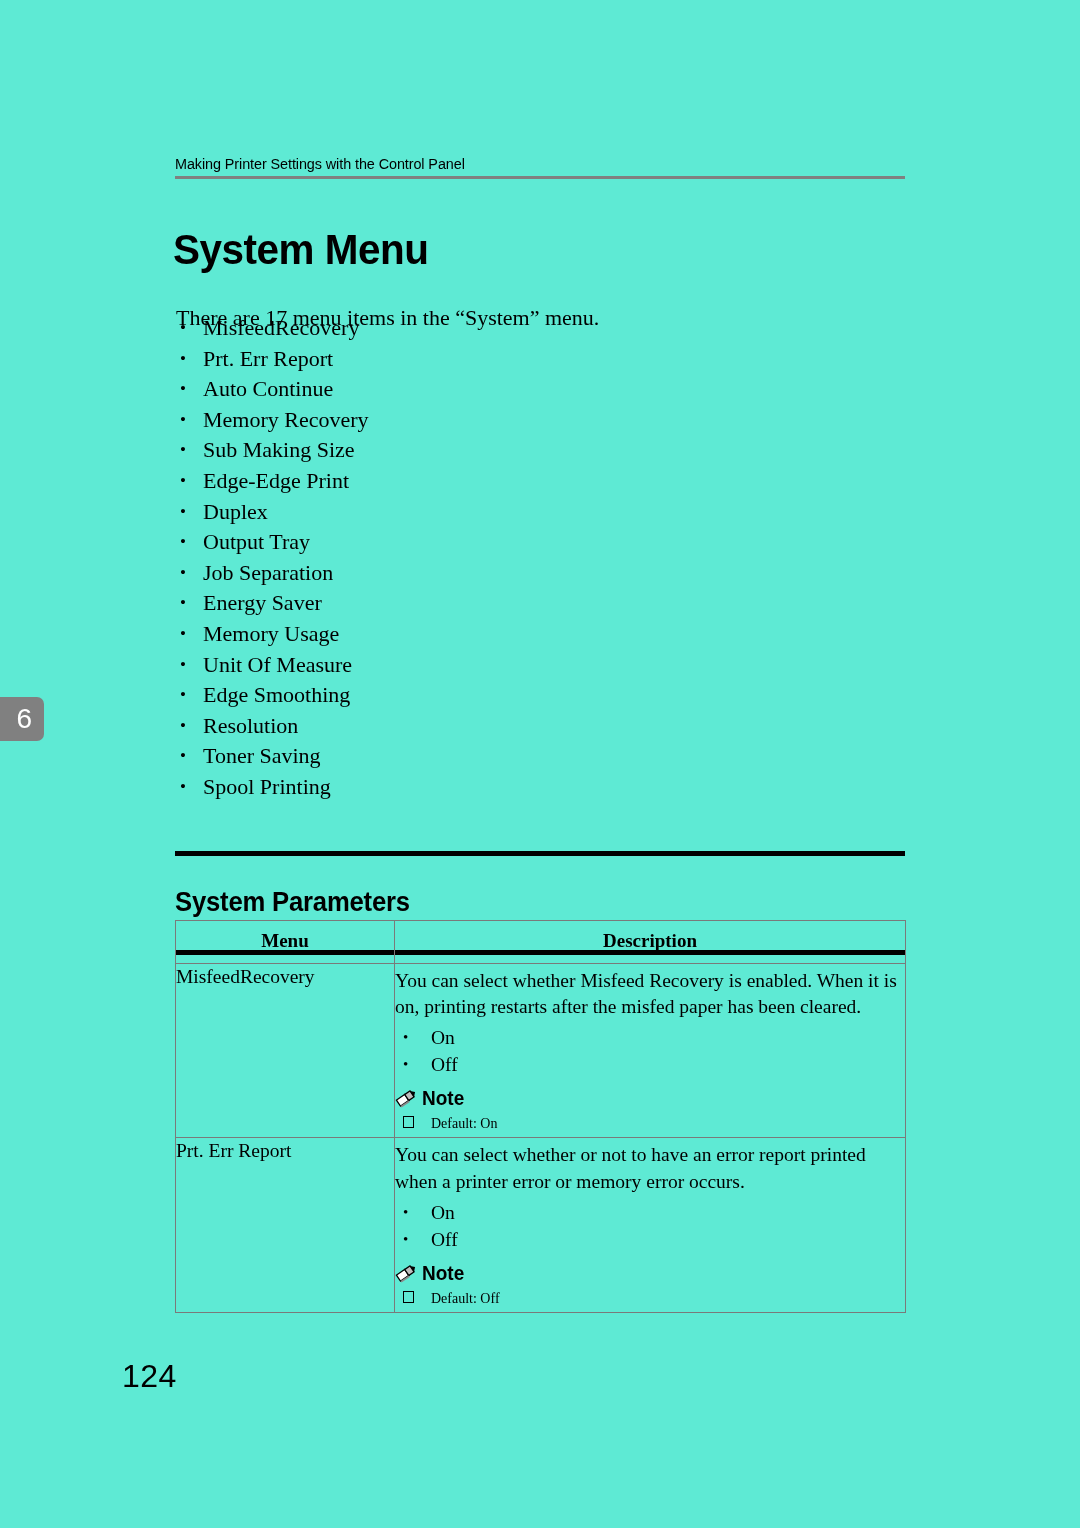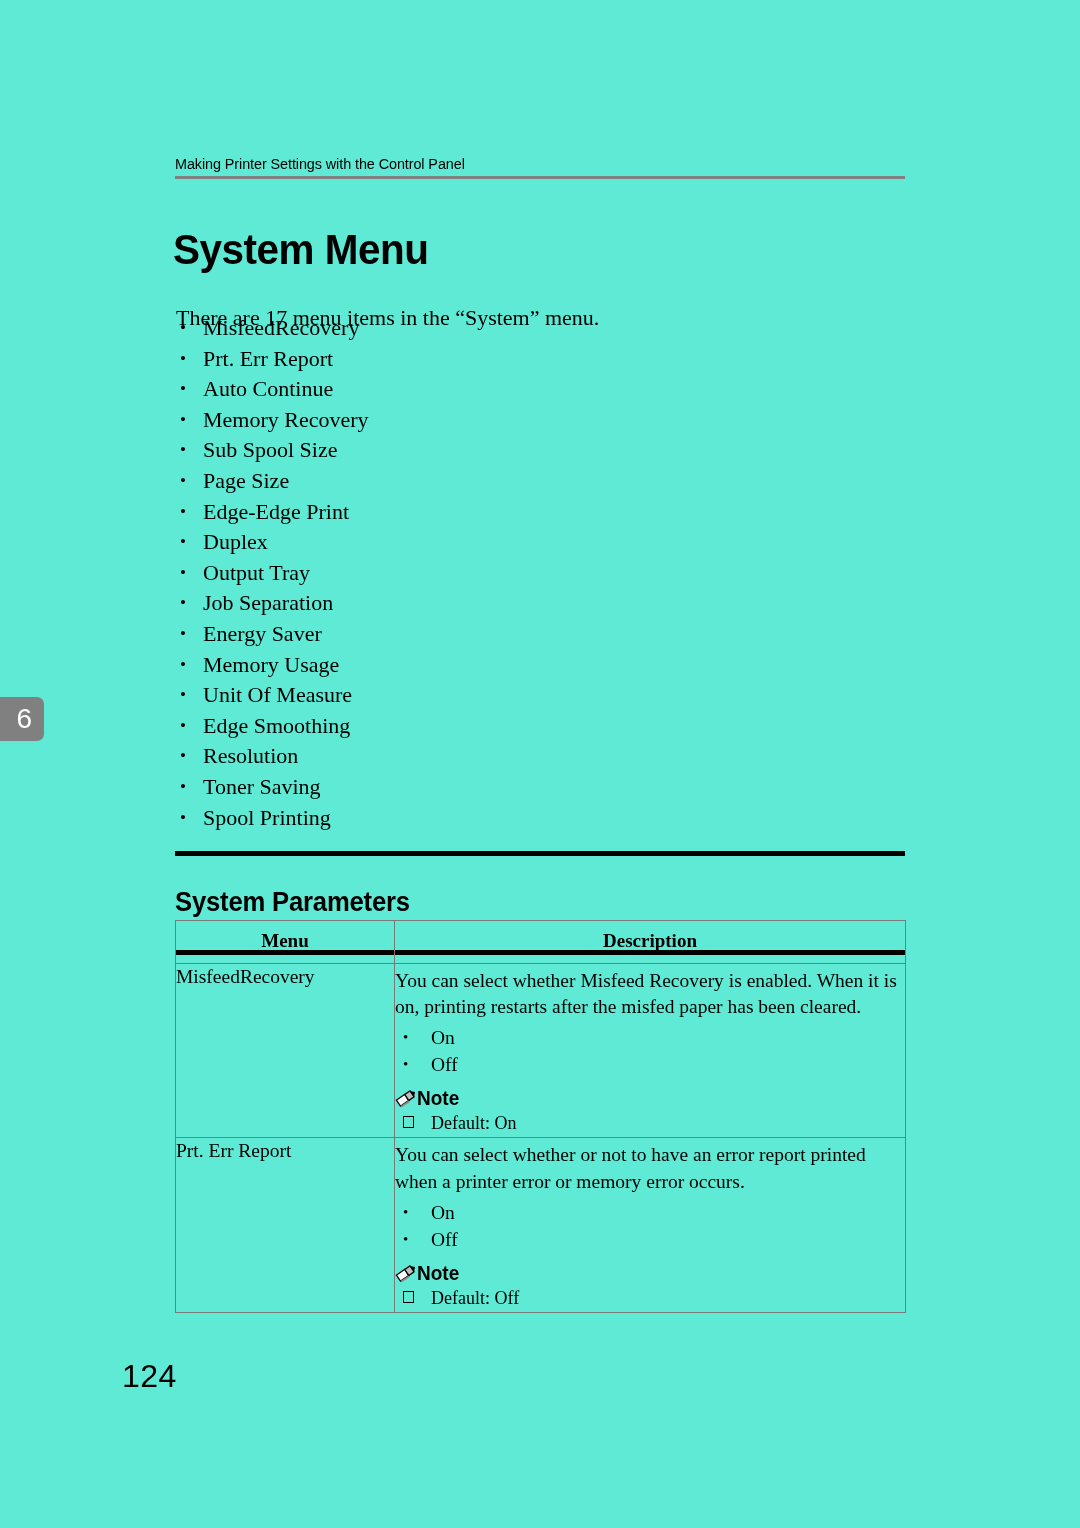--- a/index.html
+++ b/index.html
@@ -202,20 +202,21 @@
     line-height: 27px;
   }
 
   
   .note-block {
     margin-top: 10px;
   }
   .note-head {
     display: flex;
     align-items: center;
+    gap: 5px;
     margin-bottom: 2px;
   }
   .note-icon {
     width: 22px;
     height: 20px;
     display: inline-block;
     flex: 0 0 auto;
   }
   .note-label {
     font-family: "Liberation Sans", sans-serif;
@@ -227,21 +228,21 @@
   }
   .note-items {
     margin: 0;
     padding: 0;
     list-style: none;
   }
   .note-items li {
     position: relative;
     padding-left: 36px;
     line-height: 27px;
-    font-size: 18px;
+    font-size: 14px;
   }
   .note-sq {
     position: absolute;
     left: 8px;
     top: 6px;
     width: 11px;
     height: 12px;
     border: 1.6px solid #000;
     box-sizing: border-box;
   }
@@ -273,22 +274,21 @@
 
   <h1 class="chapter-title">System Menu</h1>
 
   <p class="intro-text">There are 17 menu items in the “System” menu.</p>
 
   <ul class="menu-list">
     <li>MisfeedRecovery</li>
     <li>Prt. Err Report</li>
     <li>Auto Continue</li>
     <li>Memory Recovery</li>
-    <li>Sub Spool Size</li>
-    <li>Page Size</li>
+    <li>Sub Making Size</li>
     <li>Edge-Edge Print</li>
     <li>Duplex</li>
     <li>Output Tray</li>
     <li>Job Separation</li>
     <li>Energy Saver</li>
     <li>Memory Usage</li>
     <li>Unit Of Measure</li>
     <li>Edge Smoothing</li>
     <li>Resolution</li>
     <li>Toner Saving</li>

